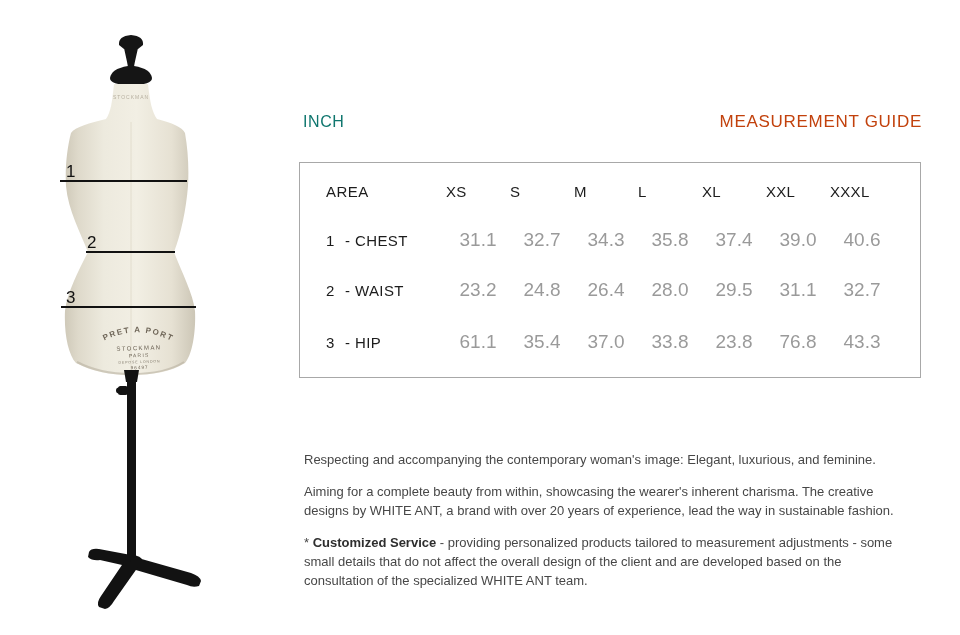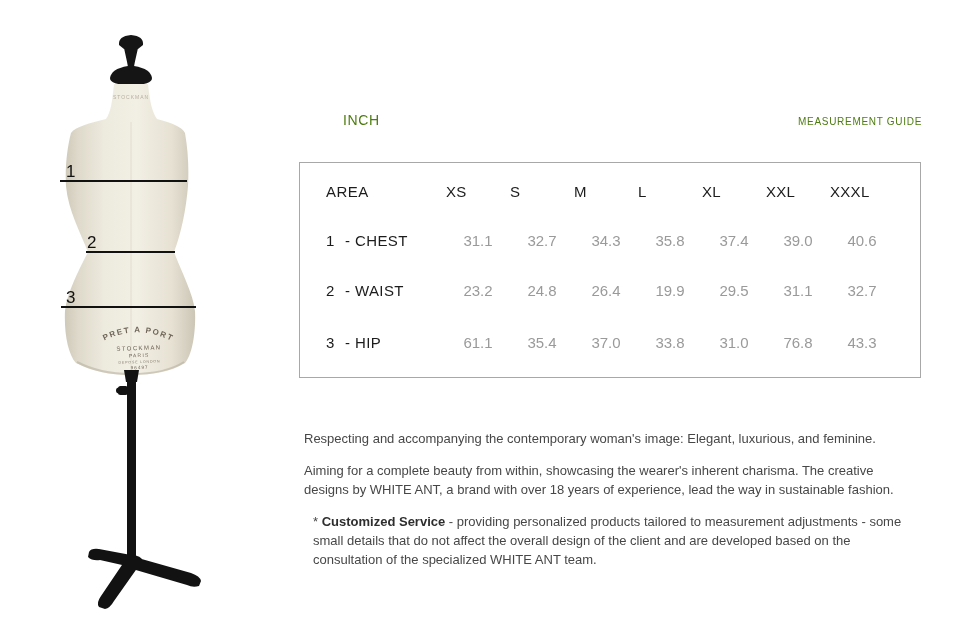--- a/index.html
+++ b/index.html
@@ -7,43 +7,43 @@
     position:relative;width:960px;height:635px;background:#ffffff;overflow:hidden;
     font-family:"Liberation Sans","DejaVu Sans",sans-serif;color:#1a1a1a;
   }
   
   .figure-wrap{position:absolute;left:0;top:0;width:280px;height:635px;}
   
   .top-labels{
     position:absolute;left:303px;top:112px;width:619px;
     display:flex;justify-content:space-between;align-items:baseline;
   }
-  .unit-label{font-size:14px;letter-spacing:0.6px;color:#4d7c0f;margin-left:40px;}
-  .guide-title{font-size:10px;letter-spacing:0.7px;color:#4d7c0f;}
+  .unit-label{font-size:16px;letter-spacing:0.6px;color:#0f766e;}
+  .guide-title{font-size:17px;letter-spacing:0.7px;color:#c2410c;}
   .size-table{
     position:absolute;left:299px;top:162px;width:622px;height:216px;
     border:1px solid #a8a8a8;box-sizing:border-box;
     display:grid;
     grid-template-columns:120px repeat(7,64px);
     grid-template-rows:48px 50px 50px 54px;
     padding:4px 0 0 26px;
     align-items:center;
   }
   .size-table .hcell{font-size:15px;color:#1c1c1c;text-align:left;letter-spacing:0.3px;}
   .size-table .hcell.area{text-align:left;letter-spacing:0.5px;}
   .size-table .rlabel{font-size:15px;color:#1c1c1c;text-align:left;white-space:nowrap;}
   .size-table .rlabel .marker{display:inline-block;min-width:13px;}
   .size-table .rlabel .rname{margin-left:6px;letter-spacing:0.4px;}
-  .size-table .vcell{font-size:15px;color:#9a9a9a;text-align:center;}
+  .size-table .vcell{font-size:19px;color:#9a9a9a;text-align:center;}
   .description{
-    position:absolute;left:304px;top:429px;width:604px;
+    position:absolute;left:304px;top:450px;width:604px;
     font-size:13px;line-height:19px;color:#474747;
   }
   .description p{margin:0 0 13px 0;}
-  .description p:last-child{margin-bottom:0;margin-left:9px;}
+  .description p:last-child{margin-bottom:0;}
   .description .bold{font-weight:bold;color:#2e2e2e;}
 </style>
 </head>
 <body>
 
 <div class="canvas">
 
   <div class="figure-wrap">
     <svg width="280" height="635" viewBox="0 0 280 635" xmlns="http://www.w3.org/2000/svg">
       <defs>
@@ -150,36 +150,36 @@
     <div class="vcell">37.4</div>
     <div class="vcell">39.0</div>
     <div class="vcell">40.6</div>
 
     <div class="rlabel">
       <span class="marker">2</span><span class="rname">- WAIST</span>
     </div>
     <div class="vcell">23.2</div>
     <div class="vcell">24.8</div>
     <div class="vcell">26.4</div>
-    <div class="vcell">19.9</div>
+    <div class="vcell">28.0</div>
     <div class="vcell">29.5</div>
     <div class="vcell">31.1</div>
     <div class="vcell">32.7</div>
 
     <div class="rlabel">
       <span class="marker">3</span><span class="rname">- HIP</span>
     </div>
     <div class="vcell">61.1</div>
     <div class="vcell">35.4</div>
     <div class="vcell">37.0</div>
     <div class="vcell">33.8</div>
-    <div class="vcell">31.0</div>
+    <div class="vcell">23.8</div>
     <div class="vcell">76.8</div>
     <div class="vcell">43.3</div>
   </div>
 
   <div class="description">
     <p>Respecting and accompanying the contemporary woman's image: Elegant, luxurious, and feminine.</p>
-    <p>Aiming for a complete beauty from within, showcasing the wearer's inherent charisma. The creative designs by WHITE ANT, a brand with over 18 years of experience, lead the way in sustainable fashion.</p>
+    <p>Aiming for a complete beauty from within, showcasing the wearer's inherent charisma. The creative designs by WHITE ANT, a brand with over 20 years of experience, lead the way in sustainable fashion.</p>
     <p><span>* </span><span class="bold">Customized Service</span><span> - providing personalized products tailored to measurement adjustments - some small details that do not affect the overall design of the client and are developed based on the consultation of the specialized WHITE ANT team.</span></p>
   </div>
 
 </div>
 
 </body></html>

